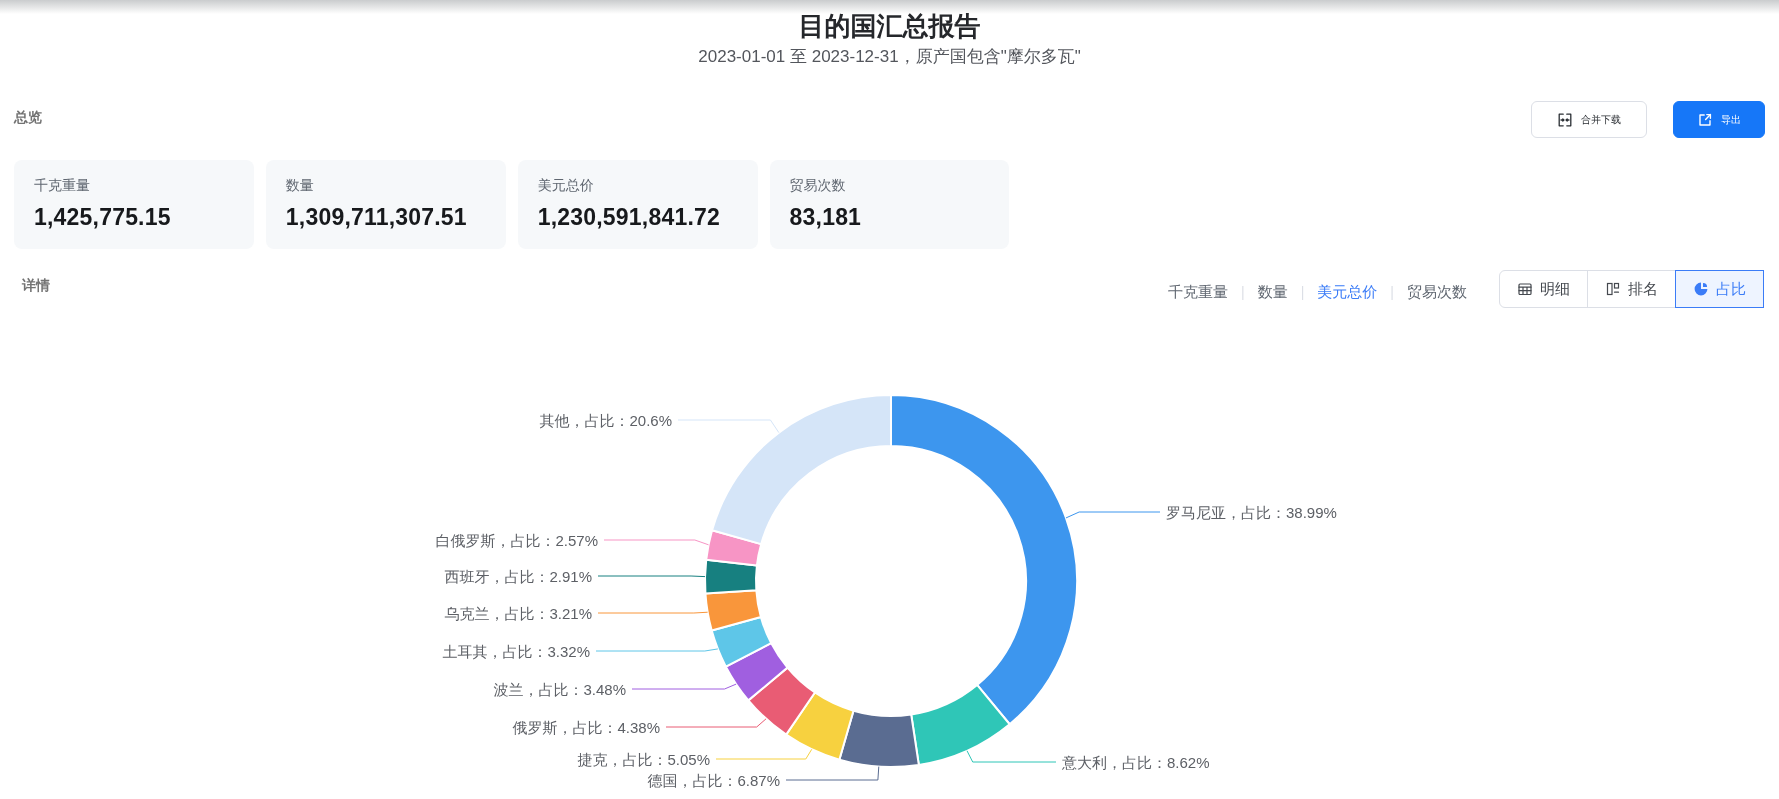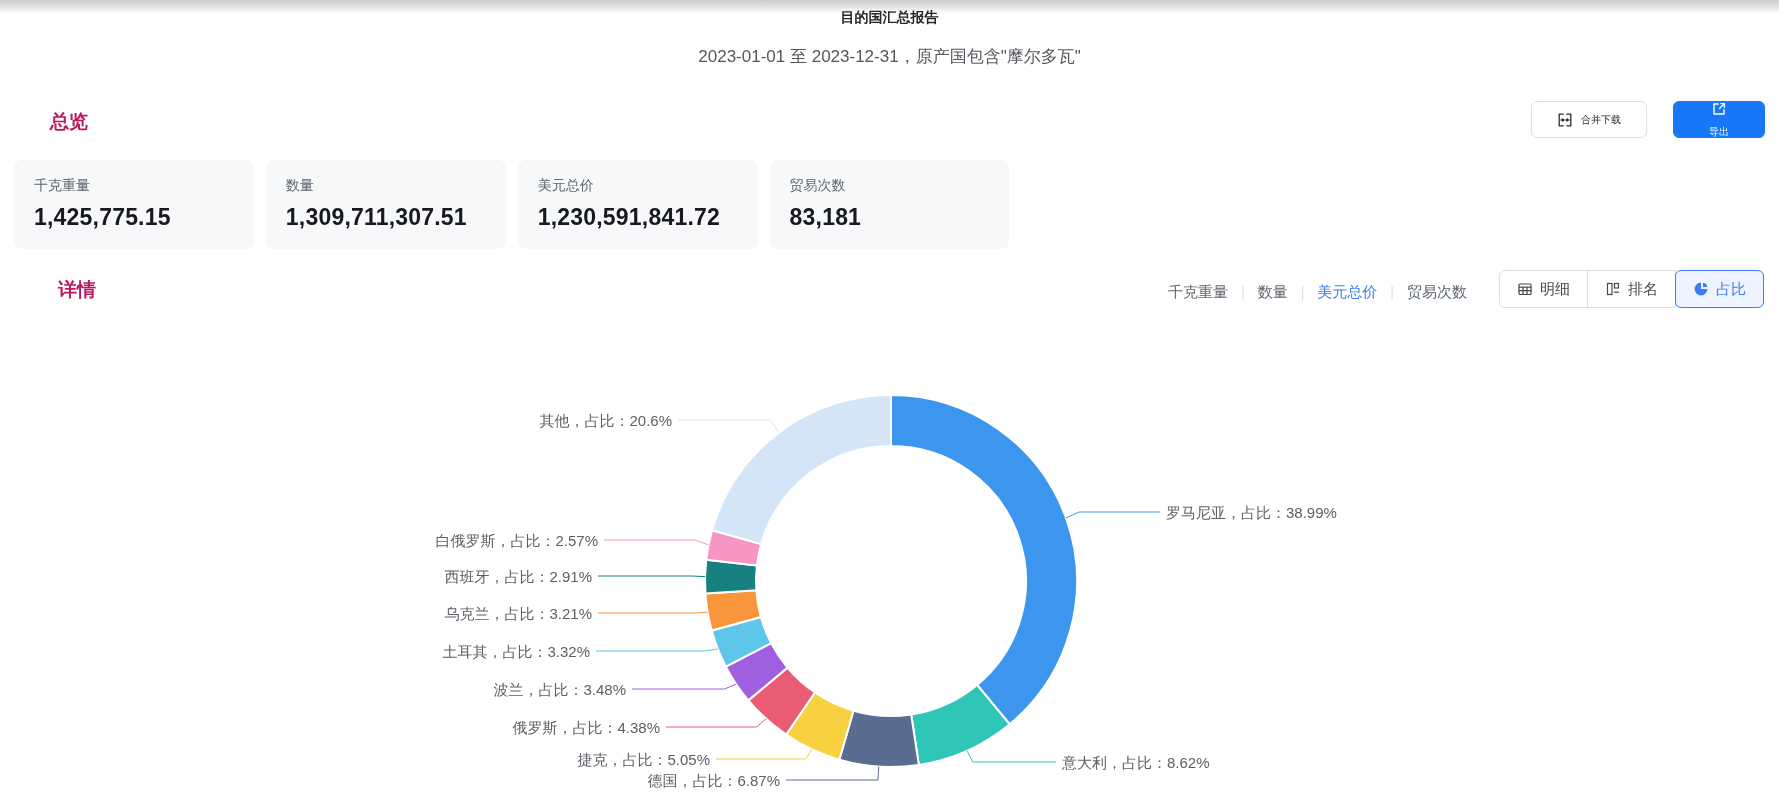--- a/index.html
+++ b/index.html
@@ -12,48 +12,48 @@
   }
   *{box-sizing:border-box;}
   html,body{margin:0;padding:0;}
   body{
     width:1779px;height:799px;position:relative;background:#fff;overflow:hidden;
     font-family:"Liberation Sans", sans-serif;
   }
   .top-shadow{position:absolute;left:0;top:0;width:1779px;height:14px;
     background:linear-gradient(#caccce,rgba(255,255,255,0));pointer-events:none;}
   .page-title{position:absolute;top:9px;left:0;width:100%;margin:0;text-align:center;
-    font-size:14px;font-weight:600;color:#25272b;}
+    font-size:26px;font-weight:600;color:#25272b;}
   .page-subtitle{position:absolute;top:45px;left:0;width:100%;text-align:center;
     font-size:17px;color:#53565c;}
-  .section-heading{position:absolute;font-size:19px;font-weight:700;color:#be185d;margin-left:36px;}
+  .section-heading{position:absolute;font-size:14px;font-weight:700;color:#737373;}
   .overview-heading{left:14px;top:109px;}
   .detail-heading{left:22px;top:277px;}
   .btn{position:absolute;display:inline-flex;align-items:center;justify-content:center;
     gap:8px;font-size:10px;border-radius:6px;cursor:pointer;height:37px;
     font-family:inherit;}
   .btn-merge{left:1531px;top:101px;width:116px;background:#fff;border:1px solid var(--border);color:#2a2e33;}
-  .btn-export{left:1673px;top:101px;width:92px;background:var(--primary);border:1px solid var(--primary);color:#fff;flex-direction:column;}
+  .btn-export{left:1673px;top:101px;width:92px;background:var(--primary);border:1px solid var(--primary);color:#fff;}
   .btn .ic{display:inline-flex;}
   .cards{position:absolute;left:14px;top:160px;width:1751px;
     display:grid;grid-template-columns:repeat(7,1fr);gap:12px;}
   .card{height:89px;background:var(--card-bg);border-radius:8px;padding:17px 20px 0 20px;}
   .card-label{font-size:14px;color:var(--text-gray);}
   .card-value{font-size:23px;font-weight:700;color:var(--text-dark);margin-top:9px;letter-spacing:.2px;}
   .tabs{position:absolute;top:281px;right:312px;display:flex;align-items:center;height:22px;}
   .tab{font-size:15px;color:var(--text-gray);cursor:pointer;white-space:nowrap;}
   .tab.active{color:var(--active-blue);}
   .tab-sep{color:#dcdfe6;margin:0 13px;font-size:14px;}
   .views{position:absolute;left:1499px;top:270px;display:flex;}
   .view{height:38px;padding:0 17px;display:inline-flex;align-items:center;gap:7px;
     background:#fff;border:1px solid var(--border);font-size:15px;color:#45494f;
     cursor:pointer;margin-left:-1px;font-family:inherit;}
   .view:first-child{border-radius:6px 0 0 6px;margin-left:0;}
   .view.active{border:1px solid var(--active-blue);background:#eef4ff;color:var(--active-blue);
-    border-radius:6px;position:relative;z-index:1;}
+    border-radius:0;position:relative;z-index:1;}
   #chart{position:absolute;left:0;top:0;pointer-events:none;}
   #chart .slice{pointer-events:auto;cursor:pointer;}
   #chart text{font-family:"Liberation Sans", sans-serif;font-size:15px;fill:#5d6066;}
 </style>
 </head>
 <body>
 
 <div class="top-shadow"></div>
 
 <h1 class="page-title">目的国汇总报告</h1>

